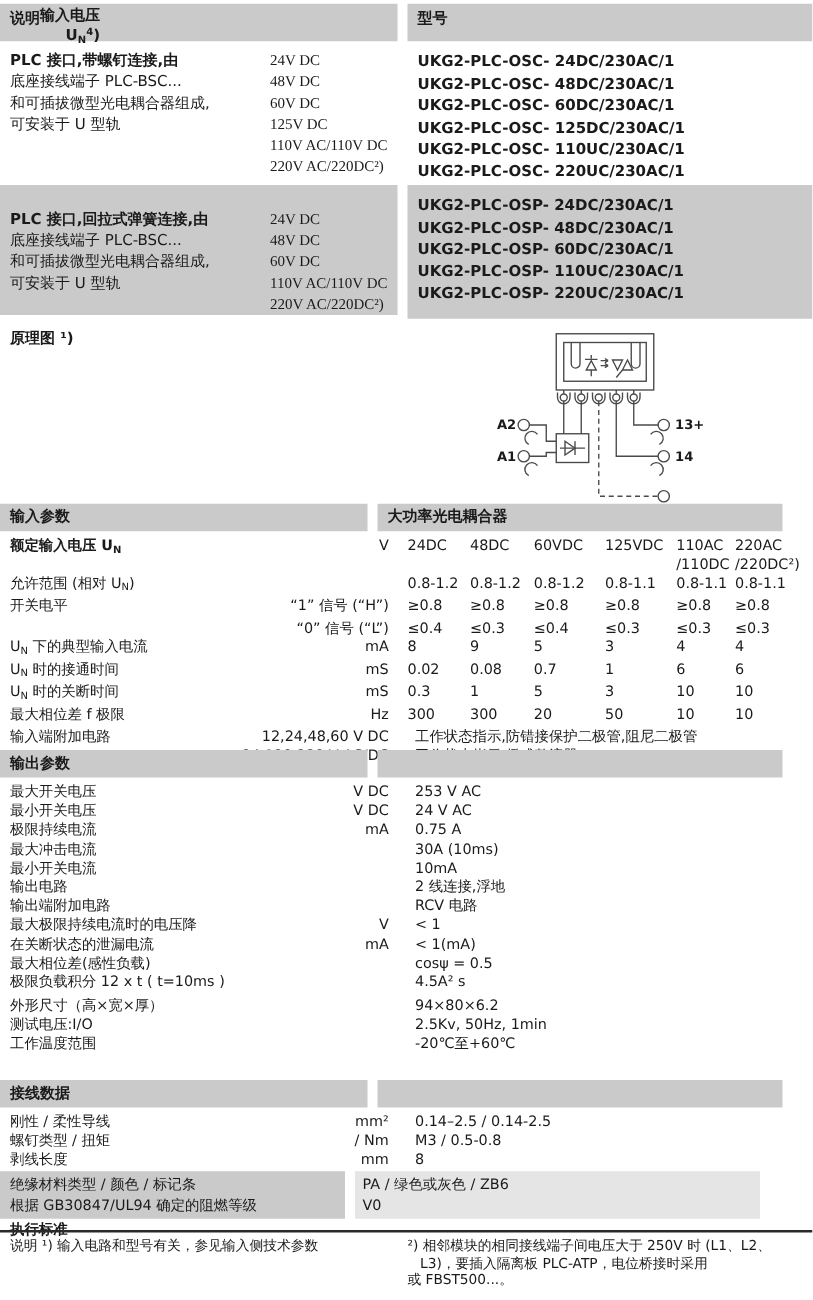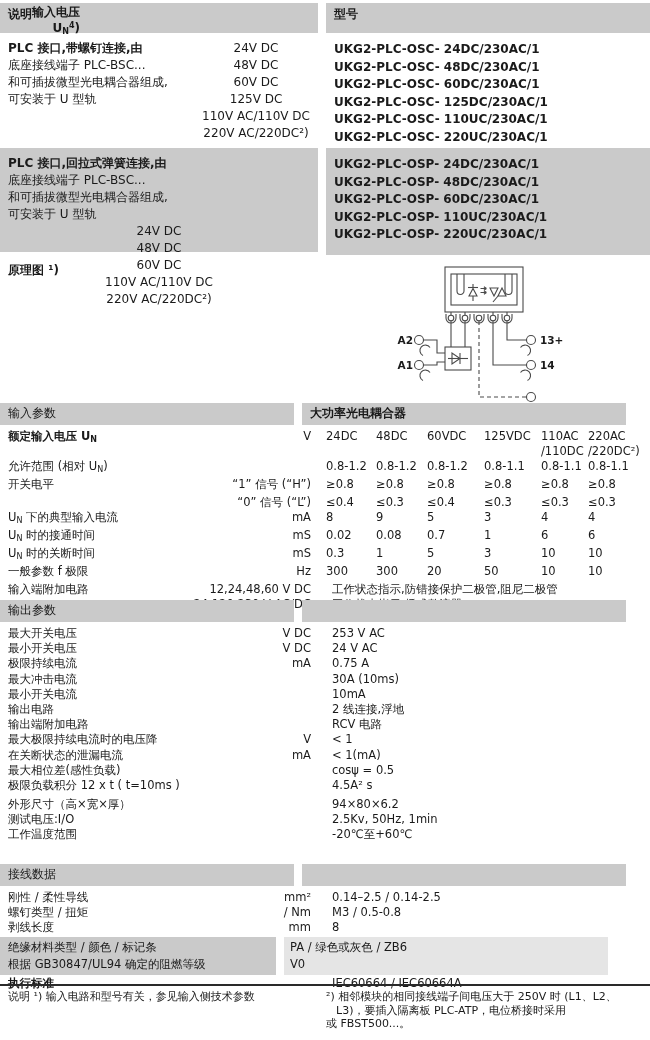--- a/index.html
+++ b/index.html
@@ -17,29 +17,29 @@
   .gray { background:#cacaca; }
   b, .b { font-weight:bold; }
   sub { font-size:8px; vertical-align:-2px; }
   sup { font-size:8px; vertical-align:4px; }
 
   
   .cat-hdr-l { height:30px; display:flex; justify-content:flex-start; padding:3px 8px 0 8px; font-weight:bold; }
   .cat-hdr-l .vh { text-align:right; line-height:13px; }
   .cat-hdr-r { height:30px; padding:3px 8px 0 8px; font-weight:bold; }
   .cat-body { display:flex; justify-content:space-between; padding:7px 8px 0 8px; line-height:17px; }
-  .cat-body .volts { text-align:center; }
+  .cat-body .volts { text-align:left;font-family:Liberation Serif, serif; }
   .models { padding:8px 8px 0 8px; line-height:17.5px; font-weight:bold; }
-  .g2 .cat-body { padding-top:7px;flex-direction:column; }
+  .g2 .cat-body { padding-top:19px; }
   .g2-l { height:104px; }
   .g2-r { height:107px; }
 
   
   .secbar { display:flex; }
-  .secbar .bl { width:294px; background:#cacaca; font-weight:normal; padding:2px 8px 3px 8px; }
+  .secbar .bl { width:294px; background:#cacaca; font-weight:bold; padding:2px 8px 3px 8px; }
   .secbar .br { width:324px; margin-left:8px; background:#cacaca; font-weight:bold; padding:2px 8px 3px 8px; }
 
   
   .pbody { padding-top:4px; font-size:11.5px; }
   .prow { display:flex; align-items:flex-start; }
   .pl { width:318px; flex:none; display:flex; justify-content:space-between; padding:0 7px 0 8px; }
   .pr { width:324px; flex:none; margin-left:8px; padding-left:6px; }
   .pmid { text-align:right; white-space:nowrap; }
   .grid6 { display:grid; grid-template-columns:50px 51px 57px 57px 47px 1fr; padding-left:6px; }
   .in-rows .prow { line-height:15px; }
@@ -319,21 +319,21 @@
           <span>1</span>
           <span>5</span>
           <span>3</span>
           <span>10</span>
           <span>10</span>
       </div>
     </div>
 
     <div class="prow">
       <div class="pl">
-        <span class="plbl"><span>一般参数 f 极限</span><sub></sub><span></span></span>
+        <span class="plbl"><span>最大相位差 f 极限</span><sub></sub><span></span></span>
         <span class="pmid">Hz</span>
       </div>
       <div class="pr grid6" style="padding-left:0">
         <span>300</span>
           <span>300</span>
           <span>20</span>
           <span>50</span>
           <span>10</span>
           <span>10</span>
       </div>
@@ -505,21 +505,20 @@
         <div class="gl" style="padding-bottom:2px">根据 GB30847/UL94 确定的阻燃等级</div>
         <div class="gv" style="padding-bottom:2px">V0</div>
       </div>
     </div>
 
     <div class="prow" style="line-height:15px; margin-top:1px">
       <div class="pl">
           <span class="plbl b">执行标准</span>
           <span class="pmid"></span>
         </div>
-      <div class="pr">IEC60664 / IEC60664A</div>
     </div>
   </div>
 </div>
 
 <div class="divider"></div>
 
 <div class="abs footnote" style="top:990px; left:8px; width:310px">说明 ¹) 输入电路和型号有关，参见输入侧技术参数</div>
 
 <div class="abs footnote fn-right" style="top:990px; left:326px; width:318px">
   <div>²) 相邻模块的相同接线端子间电压大于 250V 时 (L1、L2、</div>

